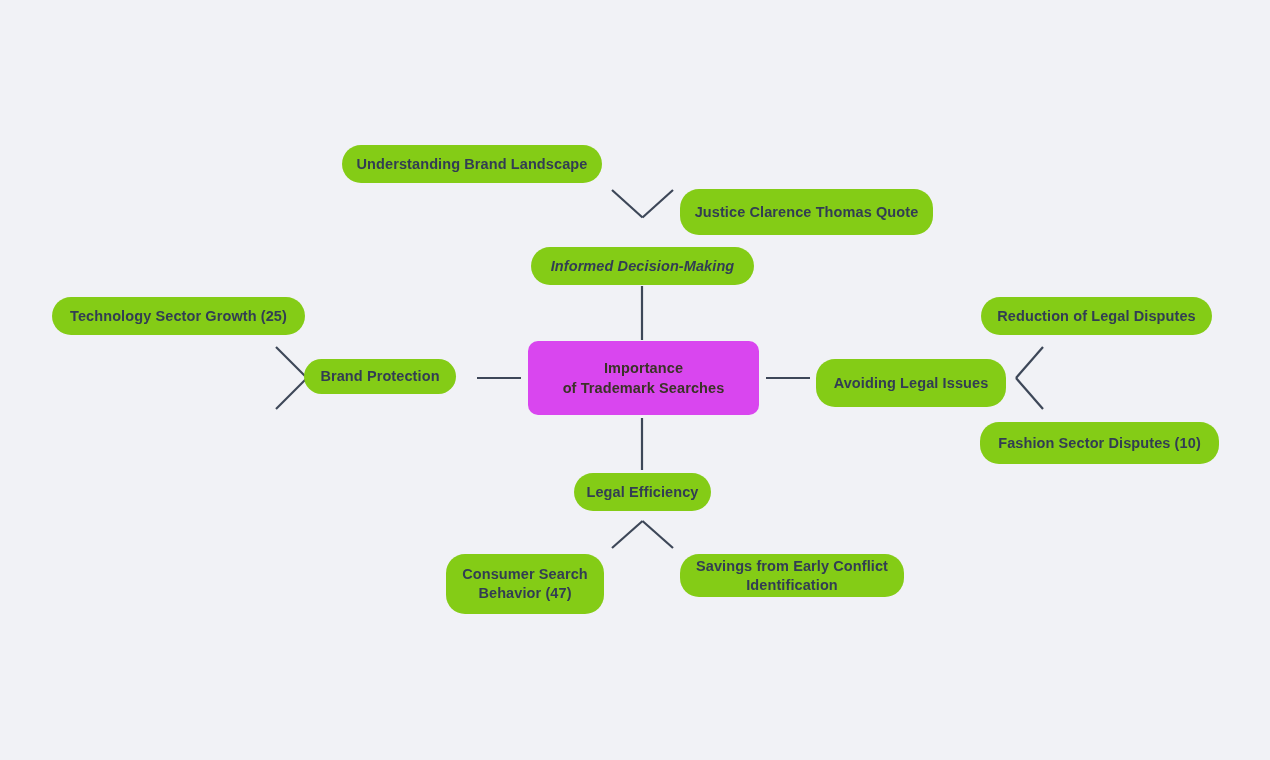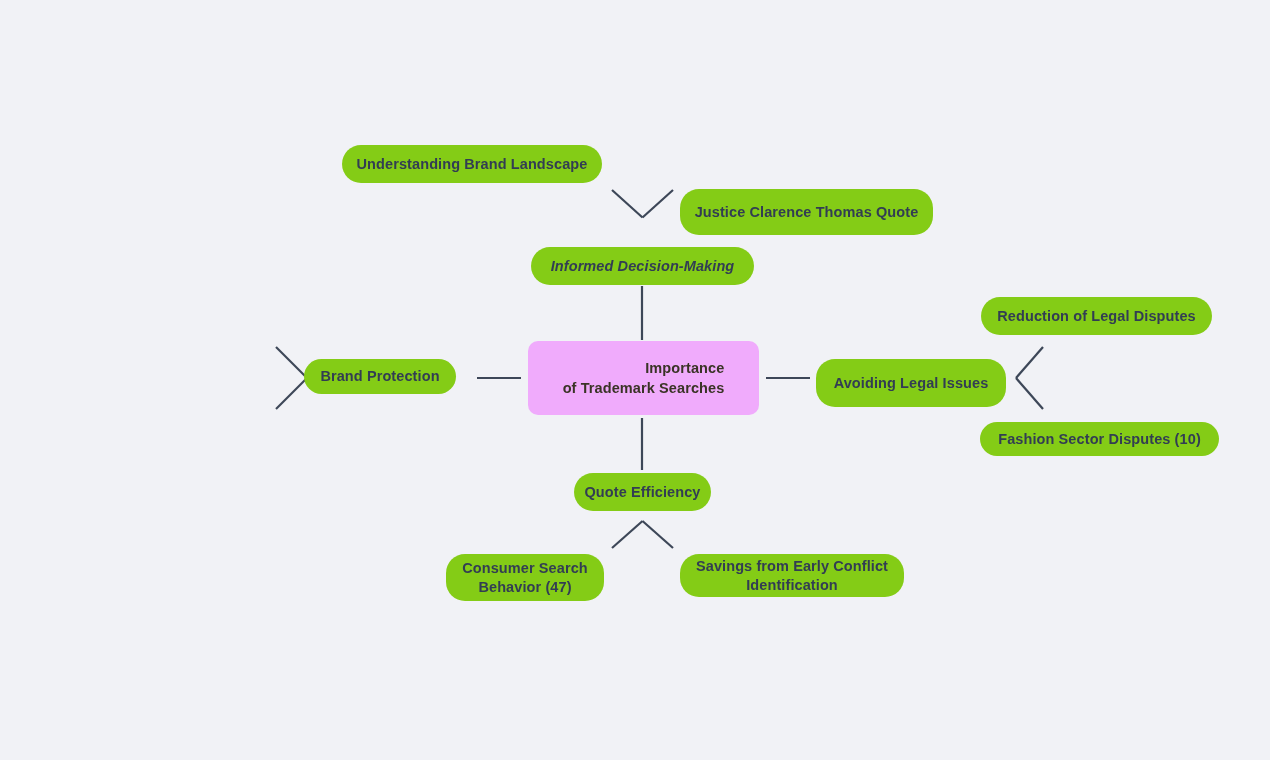--- a/index.html
+++ b/index.html
@@ -38,26 +38,25 @@
     border-radius: 19px;
     color: #323d53;
     font-weight: bold;
     font-size: 14.5px;
     line-height: 19px;
     letter-spacing: 0.1px;
     padding: 0 10px;
     white-space: pre-line;
   }
   .node.central {
-    background: #f0abfc;
+    background: #d946ef;
     border-radius: 10px;
     color: #3a3326;
     font-size: 14.5px;
     line-height: 20px;
-    text-align: right;
   }
 </style>
 </head>
 <body>
 
 <div id="canvas">
 
   <svg id="edges" viewBox="0 0 1270 760">
     <g stroke="#3d4758" stroke-width="2.2" fill="none" stroke-linecap="butt">
 
@@ -84,24 +83,25 @@
   </svg>
 
   <div class="node central" style="left:528px; top:341px; width:231px; height:74px;">Importance
 of Trademark Searches</div>
 
   <div class="node" style="left:531px; top:247px; width:223px; height:38px;font-style:italic;">Informed Decision-Making</div>
   <div class="node" style="left:342px; top:145px; width:260px; height:38px;">Understanding Brand Landscape</div>
   <div class="node" style="left:680px; top:145px; width:253px; height:46px;margin-top:44px;">Justice Clarence Thomas Quote</div>
 
   <div class="node" style="left:304px; top:359px; width:152px; height:35px;">Brand Protection</div>
+  <div class="node" style="left:52px; top:297px; width:253px; height:38px;">Technology Sector Growth (25)</div>
 
   <div class="node" style="left:816px; top:359px; width:190px; height:48px;">Avoiding Legal Issues</div>
   <div class="node" style="left:981px; top:297px; width:231px; height:38px;">Reduction of Legal Disputes</div>
-  <div class="node" style="left:980px; top:422px; width:239px; height:34px;">Fashion Sector Disputes (10)</div>
+  <div class="node" style="left:980px; top:422px; width:239px; height:42px;">Fashion Sector Disputes (10)</div>
 
-  <div class="node" style="left:574px; top:473px; width:137px; height:38px;">Quote Efficiency</div>
-  <div class="node" style="left:446px; top:554px; width:158px; height:47px;">Consumer Search
+  <div class="node" style="left:574px; top:473px; width:137px; height:38px;">Legal Efficiency</div>
+  <div class="node" style="left:446px; top:554px; width:158px; height:60px;">Consumer Search
 Behavior (47)</div>
   <div class="node" style="left:680px; top:554px; width:224px; height:43px;">Savings from Early Conflict
 Identification</div>
 
 </div>
 
 </body></html>

